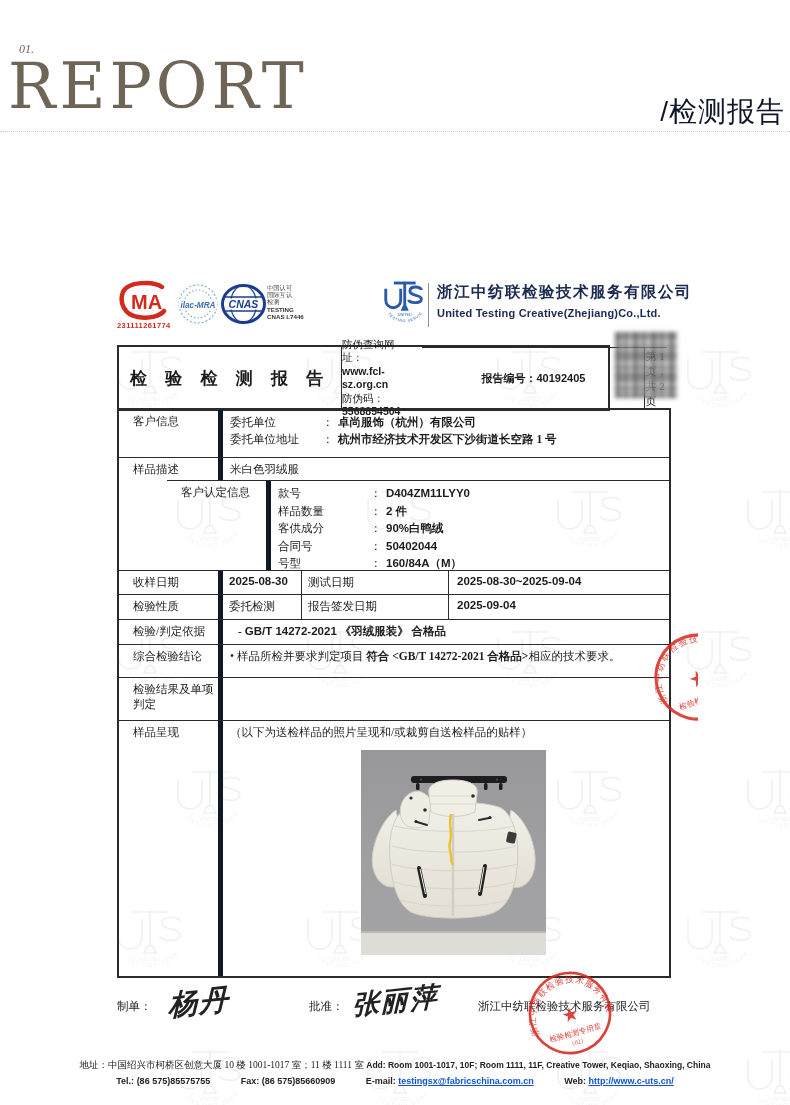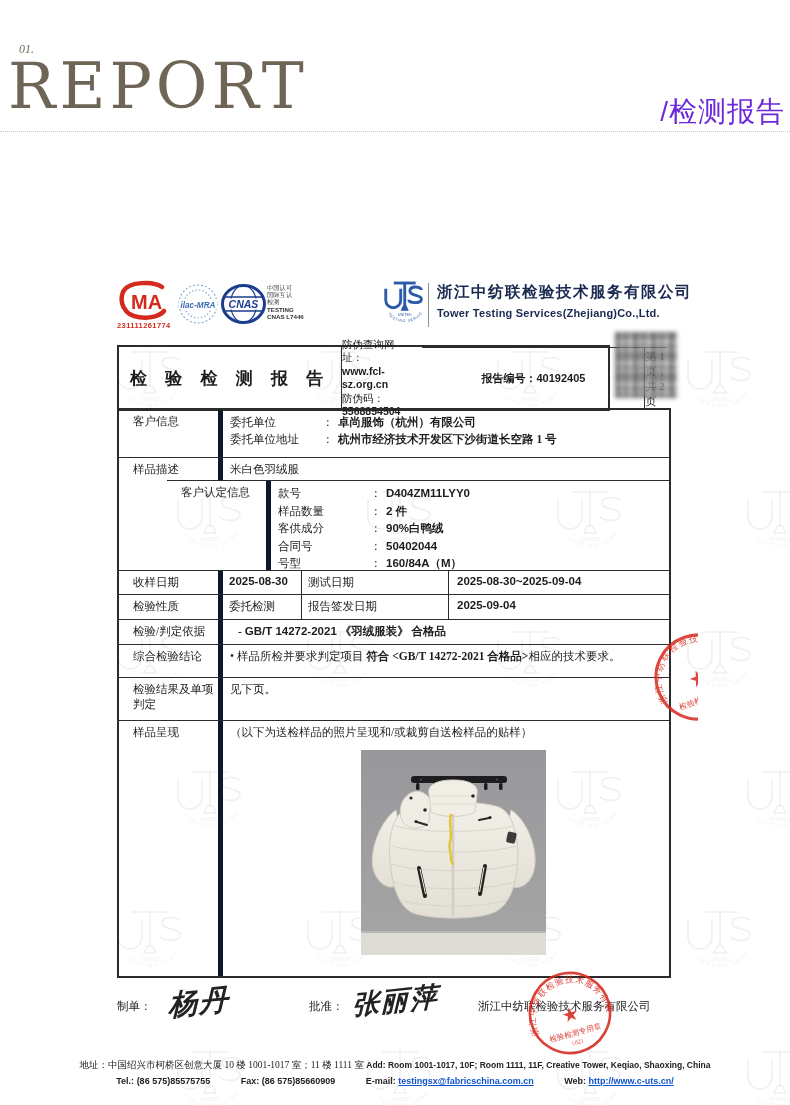--- a/index.html
+++ b/index.html
@@ -10,21 +10,21 @@
     font-family: "Liberation Serif", "DejaVu Serif", serif;
     color: #1c1c1c; font-size: 11.5px;
   }
   .sans { font-family: "Liberation Sans", "DejaVu Sans", sans-serif; }
   .abs { position: absolute; }
 
   
   .sec-num { position:absolute; left:19px; top:42px; font-style:italic; color:#6e6557; font-size:12px; }
   .rep-title { position:absolute; left:8px; top:52px; font-size:63px; line-height:1.1; color:#6e6557;
                letter-spacing:4px; font-family:"DejaVu Serif","Liberation Serif",serif; }
-  .rep-sub { position:absolute; right:5px; top:93px; font-size:28px; color:#6d28d9;
+  .rep-sub { position:absolute; right:5px; top:93px; font-size:28px; color:#0f172a;
              font-family:"Liberation Sans",sans-serif; font-weight:400; letter-spacing:1px; }
   .head-rule { position:absolute; left:0; right:0; top:131px; border-top:1px dotted #c9c9c9; }
 
   
   .cma-num { position:absolute; left:117px; top:321px; color:#d42a1e; font-size:7.5px; font-weight:bold; letter-spacing:.4px; }
   .cnas-side { position:absolute; left:267px; top:284px; font-size:6.3px; line-height:7.2px; color:#444; }
   .cnas-side .en { font-size:6.2px; color:#333; font-family:"Liberation Sans",sans-serif; font-weight:bold; }
   .v-div { position:absolute; left:428px; top:283px; width:1px; height:44px; background:#8a8f98; }
   .org-cn { position:absolute; left:437px; top:282px; font-size:15.5px; font-weight:bold; color:#1b2950;
             letter-spacing:1.5px; font-family:"Liberation Sans",sans-serif; }
@@ -538,21 +538,21 @@
       <path d="M36 56 h14 l-4-9 h-6 z" fill="#2a5aa8"></path>
       <text x="43" y="65" font-size="6.5" text-anchor="middle" fill="#2a5aa8" font-family="Liberation Sans,sans-serif">UNITED</text>
       <path id="utsArc" d="M12 58 a32 24 0 0 0 62 0" fill="none"></path>
       <text font-size="6.5" fill="#2a5aa8" letter-spacing="1.2" font-family="Liberation Sans,sans-serif">
         <textPath href="#utsArc" startOffset="4">TESTING SERVICES</textPath>
       </text>
     </svg>
 
     <div class="v-div"></div>
     <div class="org-cn">浙江中纺联检验技术服务有限公司</div>
-    <div class="org-en">Tower Testing Services(Zhejiang)Co.,Ltd.</div>
+    <div class="org-en">United Testing Creative(Zhejiang)Co.,Ltd.</div>
 
     <div class="htable">
       <div class="hrow">
         <div class="hcell-l">
           <span class="htitle">检 验 检 测 报 告</span>
         </div>
         <div class="hcell-r">
           <div class="hline">
             <span>防伪查询网址：</span><b class="link-plain">www.fcl-sz.org.cn</b>
           </div>
@@ -649,21 +649,20 @@
 
       <div class="mrow r7">
         <div class="lbl">综合检验结论</div>
         <div class="cnt">
           <span>•</span>&nbsp;<span>样品所检并要求判定项目 </span><span class="bvcn">符合 &lt;GB/T 14272-2021 合格品&gt;</span><span>相应的技术要求。</span>
         </div>
       </div>
 
       <div class="mrow r8">
         <div class="lbl">检验结果及单项判定</div>
-        <div class="cnt"><span>见下页。</span></div>
       </div>
 
       <div class="mrow r9">
         <div class="lbl">样品呈现</div>
         <div class="cnt">
           <div class="caption">（以下为送检样品的照片呈现和/或裁剪自送检样品的贴样）</div>
 
           <div class="photo-wrap">
             <svg width="185" height="205" viewBox="0 0 185 205" xmlns="http://www.w3.org/2000/svg">
               <defs>

